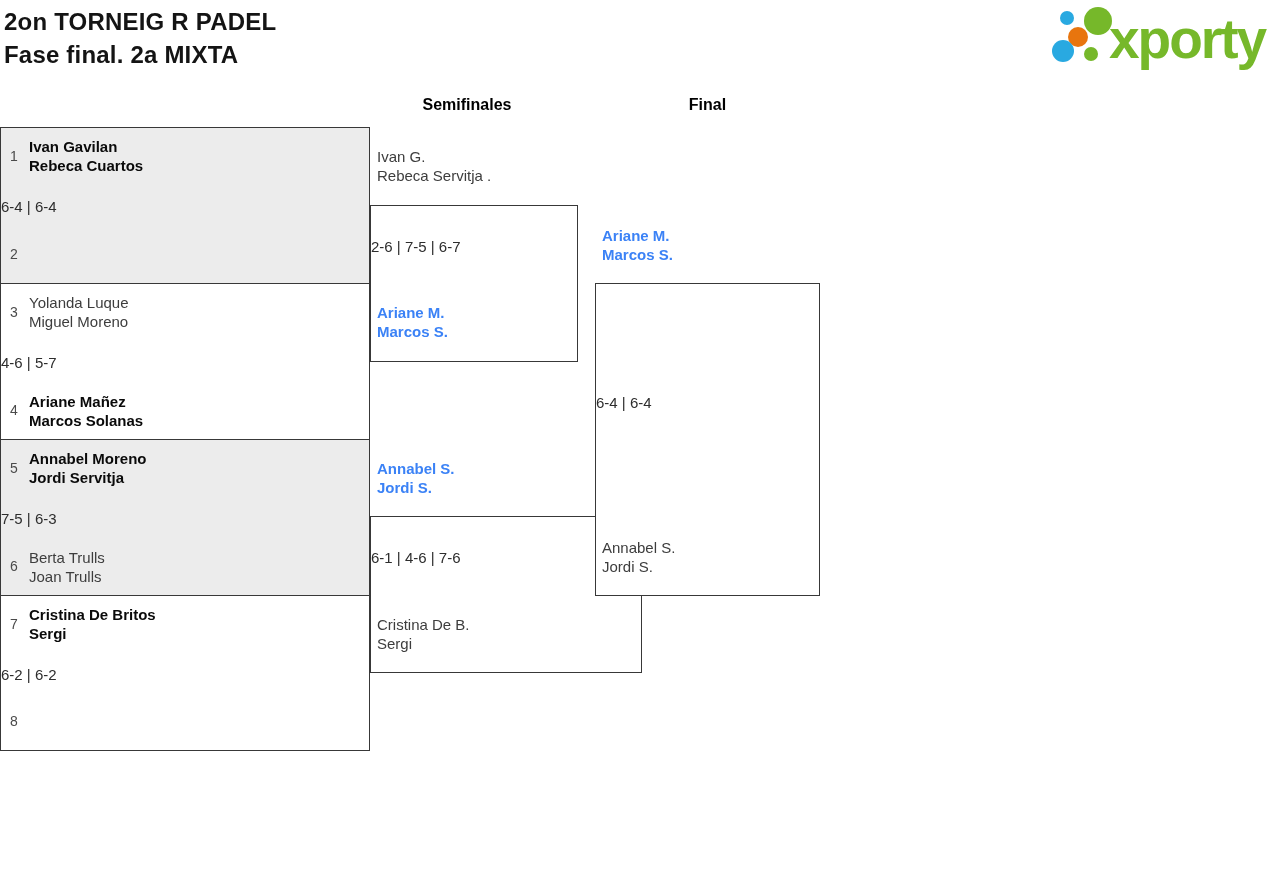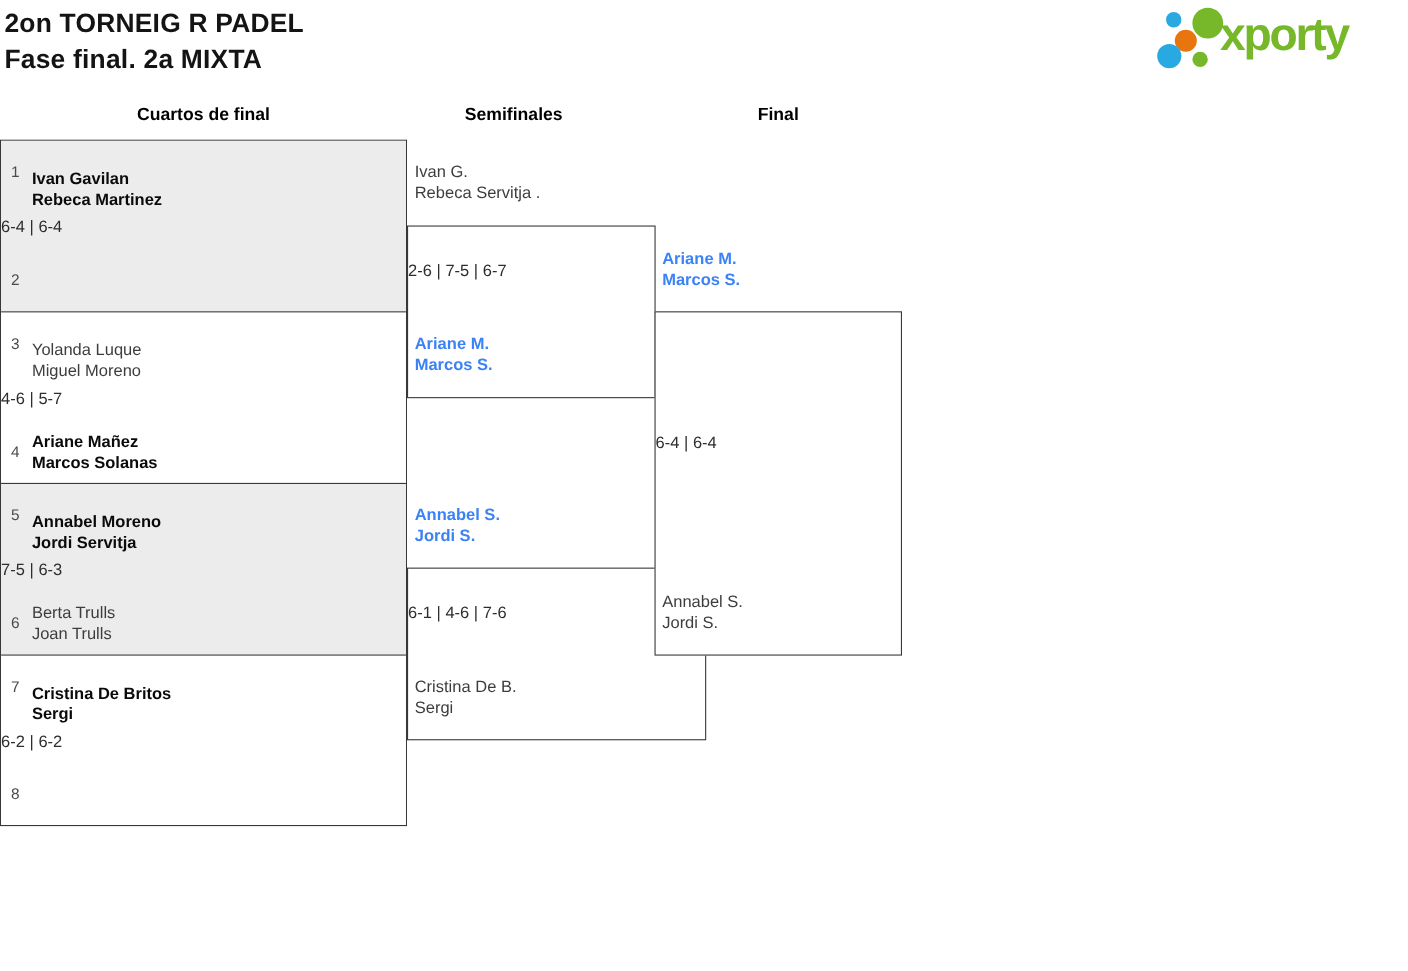--- a/index.html
+++ b/index.html
@@ -10,21 +10,21 @@
   
   .title{position:absolute;left:4px;top:5px;font-size:24px;font-weight:700;
          line-height:33px;color:#141414;letter-spacing:0.2px;}
   .logo{position:absolute;left:1045px;top:4px;width:235px;height:68px;cursor:pointer;}
   .dot{position:absolute;border-radius:50%;}
   .dot-blue-small{left:15px;top:7px;width:14px;height:14px;background:#29a9e1;}
   .dot-green-large{left:39px;top:3px;width:28px;height:28px;background:#76b82a;}
   .dot-orange{left:23px;top:23px;width:20px;height:20px;background:#e8750e;}
   .dot-blue-large{left:7px;top:36px;width:22px;height:22px;background:#29a9e1;}
   .dot-green-small{left:39px;top:43px;width:14px;height:14px;background:#76b82a;}
-  .logo-text{position:absolute;left:64px;top:3px;font-size:42px;font-weight:700;
+  .logo-text{position:absolute;left:64px;top:3px;font-size:55px;font-weight:700;
              color:#76b82a;letter-spacing:-2px;}
 
   
   .round-header{position:absolute;top:96px;font-size:16px;font-weight:700;
                 text-align:center;color:#000;}
   .rh-qf{left:0;width:370px;}
   .rh-sf{left:354px;width:226px;}
   .rh-f{left:595px;width:225px;}
 
   
@@ -35,30 +35,30 @@
   .qf-row.shaded{background:#ececec;}
   .qf-row.r1{height:155px;}
   .qf-row.r2{height:156px;}
   .qf-row.r3{height:156px;}
   .qf-row.r4{height:155px;}
 
   .seed{position:absolute;left:4px;width:18px;text-align:center;font-size:14px;
         color:#4a4a4a;line-height:16px;}
   .seed-top{top:20px;}
   .seed-bottom{bottom:21px;}
-  .team{position:absolute;left:28px;font-size:15px;line-height:19px;color:#3d3d3d;margin-top:16px;}
+  .team{position:absolute;left:28px;font-size:15px;line-height:19px;color:#3d3d3d;}
   .team.winner{font-weight:700;color:#0a0a0a;}
   .team-top{top:9px;}
   .team-bottom{bottom:9px;}
   .score{position:absolute;left:0;width:100%;text-align:left;font-size:15px;
          color:#2d2d2d;line-height:19px;}
   .qf-row .score{top:69px;}
 
   .match-box{position:absolute;border:1px solid #383838;box-sizing:border-box;background:#fff;}
-  .sf1{left:370px;top:205px;width:226px;height:157px;}
+  .sf1{left:370px;top:205px;width:208px;height:157px;}
   .sf2{left:370px;top:516px;width:272px;height:157px;}
   .final-box{left:595px;top:283px;width:225px;height:313px;}
   .sf1 .score,.sf2 .score{top:31px;}
   .final-box .score{top:109px;}
 
   
   .float-team{position:absolute;font-size:15px;line-height:19px;color:#3d3d3d;}
   .float-team.winner{font-weight:700;color:#3b82f6;}
 </style>
 </head>
@@ -73,31 +73,30 @@
 
   <div class="logo">
     <span class="dot dot-blue-small"></span>
     <span class="dot dot-green-large"></span>
     <span class="dot dot-orange"></span>
     <span class="dot dot-blue-large"></span>
     <span class="dot dot-green-small"></span>
     <span class="logo-text">xporty</span>
   </div>
 
-  <div class="round-header rh-qf">Cuartos de final</div>
   <div class="round-header rh-sf">Semifinales</div>
   <div class="round-header rh-f">Final</div>
 
   <div class="qf-column">
 
     <div class="qf-row r1 shaded">
       <div class="seed seed-top">1</div>
       <div class="team team-top winner">
         <div>Ivan Gavilan</div>
-        <div>Rebeca Martinez</div>
+        <div>Rebeca Cuartos</div>
       </div>
       <div class="score">6-4 | 6-4</div>
       <div class="seed seed-bottom">2</div>
     </div>
 
     <div class="qf-row r2">
       <div class="seed seed-top">3</div>
       <div class="team team-top">
         <div>Yolanda Luque</div>
         <div>Miguel Moreno</div>

